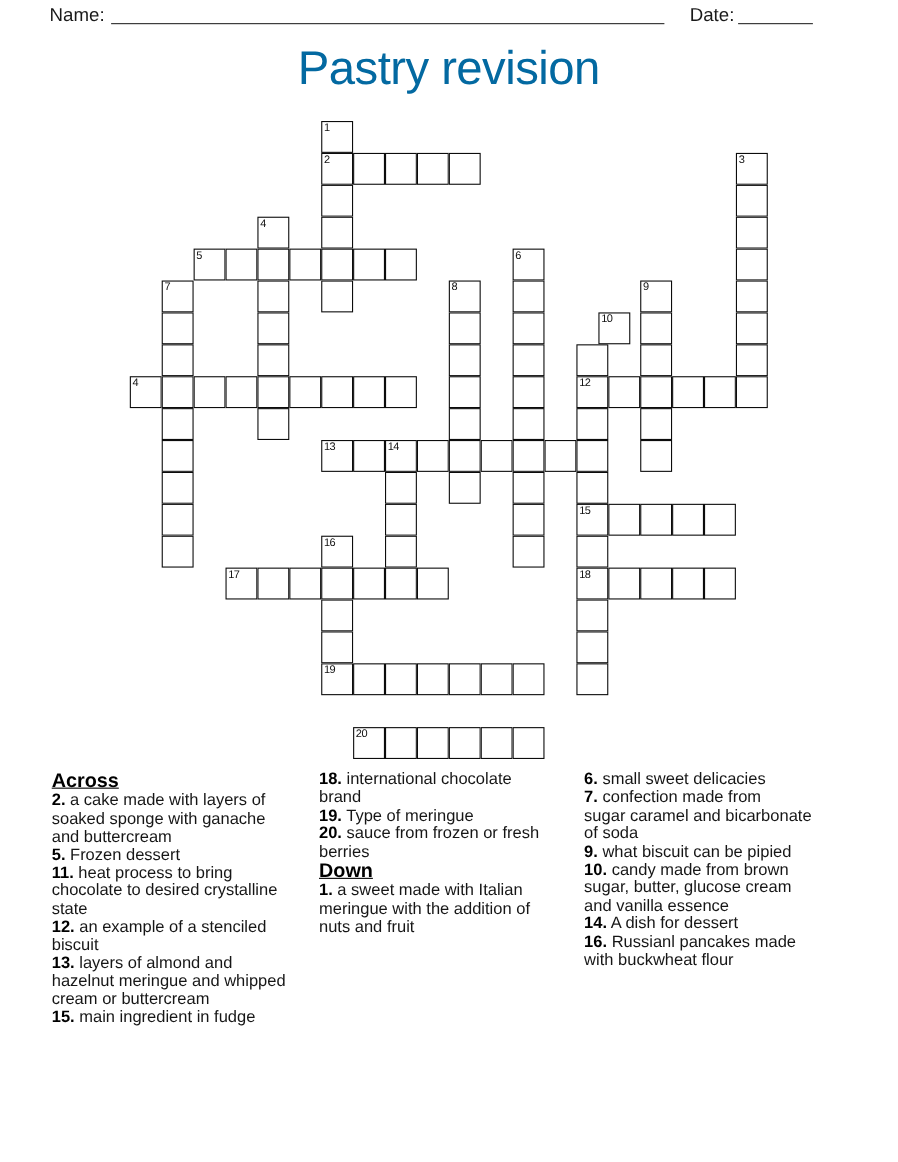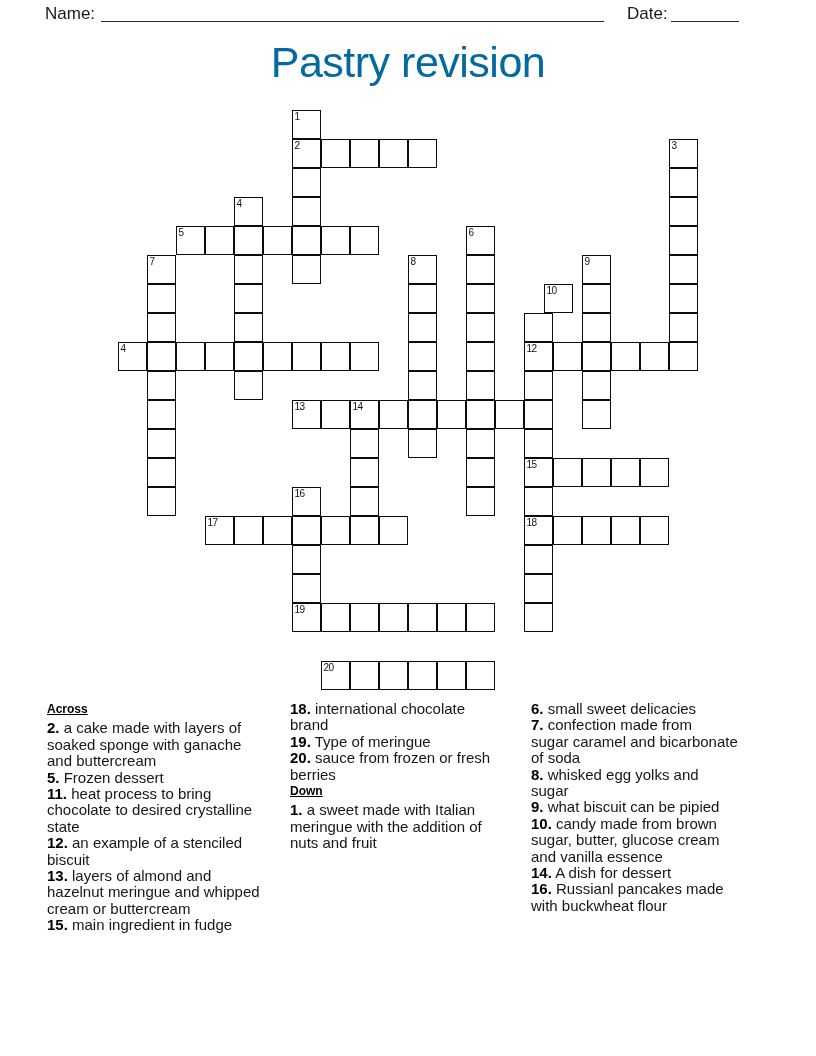--- a/index.html
+++ b/index.html
@@ -29,21 +29,21 @@
     position:absolute; top:-0.5px; left:1.5px; font-size:10px; line-height:11px;
     color:#111; letter-spacing:-0.5px;
   }
   
   #clues { position:absolute; top:701px; left:0; width:816px; }
   .clue-col { position:absolute; top:0; }
   #clue-col-0 { left:47px;  width:240px; }
   #clue-col-1 { left:290px; width:236px; }
   #clue-col-2 { left:531px; width:250px; }
   .clue-head {
-    font-size:12px; font-weight:bold; text-decoration:underline;
+    font-size:18px; font-weight:bold; text-decoration:underline;
     line-height:16.4px; margin-bottom:3px; color:#000;
   }
   .clue { font-size:15px; line-height:16.4px; color:#161616; }
   .clue .clue-num { font-weight:bold; color:#000; }
   .clue .clue-text { white-space:pre-line; }
 </style>
 </head>
 <body>
 
 <div class="page">
@@ -247,22 +247,20 @@
         <div class="clue-head">Down</div>
         <div class="clue"><span class="clue-num">1.</span><span class="clue-text"> a sweet made with Italian
 meringue with the addition of
 nuts and fruit</span></div>
       </div>
     <div class="clue-col" id="clue-col-2">
         <div class="clue"><span class="clue-num">6.</span><span class="clue-text"> small sweet delicacies</span></div>
         <div class="clue"><span class="clue-num">7.</span><span class="clue-text"> confection made from
 sugar caramel and bicarbonate
 of soda</span></div>
-        <div class="clue"><span class="clue-num">8.</span><span class="clue-text"> whisked egg yolks and
-sugar</span></div>
         <div class="clue"><span class="clue-num">9.</span><span class="clue-text"> what biscuit can be pipied</span></div>
         <div class="clue"><span class="clue-num">10.</span><span class="clue-text"> candy made from brown
 sugar, butter, glucose cream
 and vanilla essence</span></div>
         <div class="clue"><span class="clue-num">14.</span><span class="clue-text"> A dish for dessert</span></div>
         <div class="clue"><span class="clue-num">16.</span><span class="clue-text"> Russianl pancakes made
 with buckwheat flour</span></div>
       </div>
   </div>
 </div>

